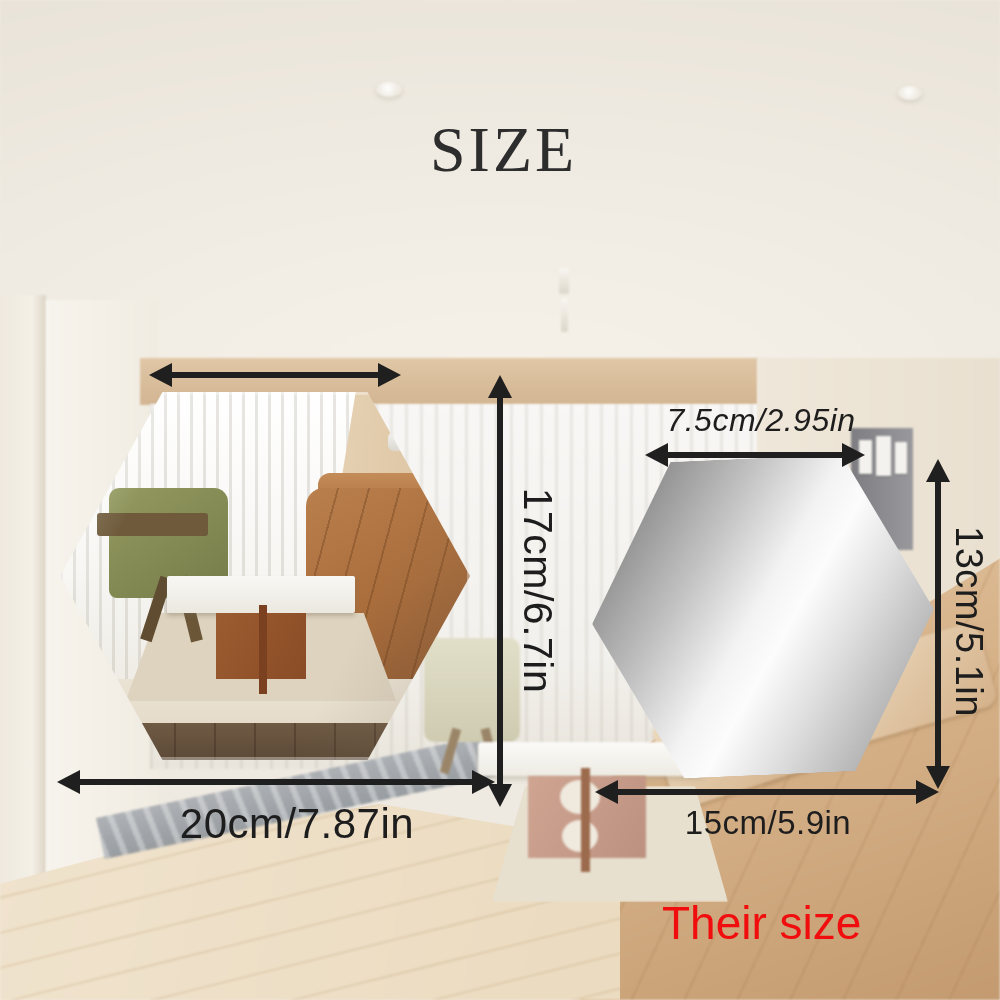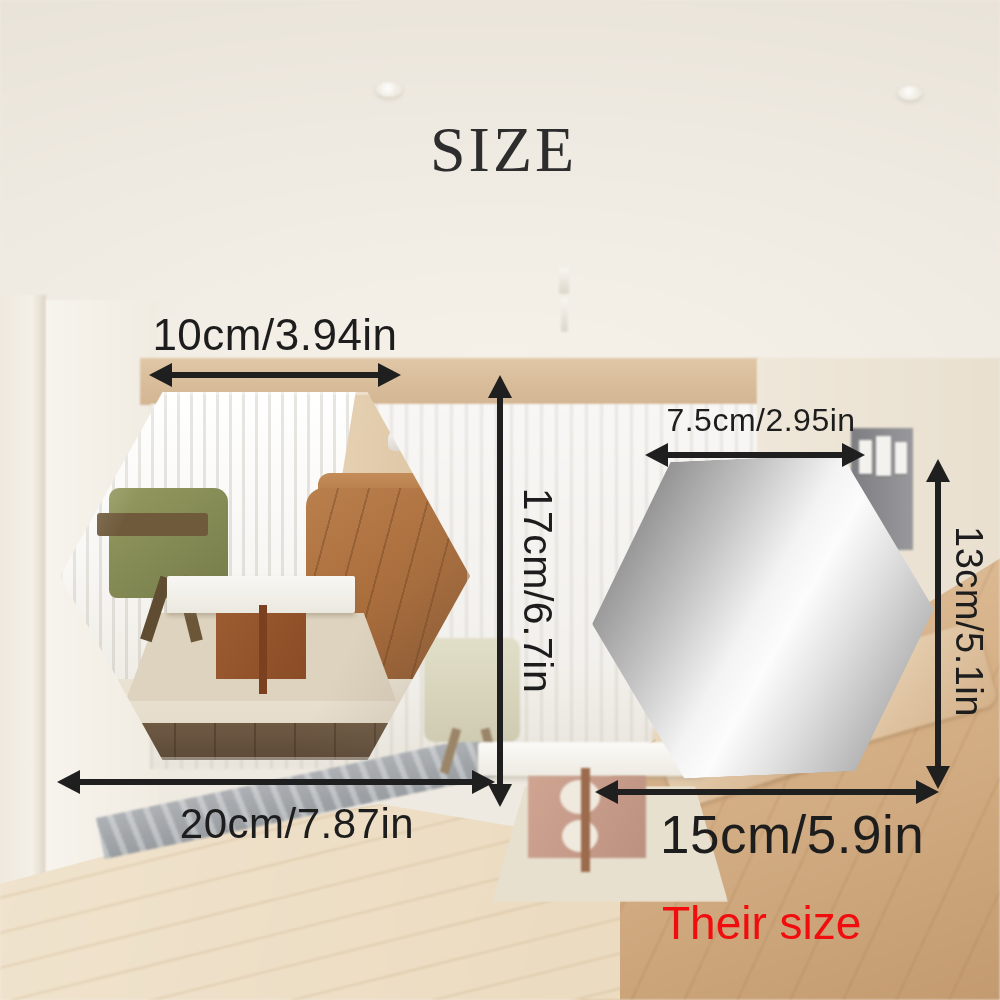--- a/index.html
+++ b/index.html
@@ -170,36 +170,35 @@
     <div class="layer mir-chair-arm"></div>
     <div class="layer mir-chair-leg1"></div>
     <div class="layer mir-chair-leg2"></div>
     <div class="layer mir-table"></div>
     <div class="layer mir-base"></div>
     <div class="layer mir-base-bar"></div>
     <div class="layer mir-floor-dark"></div>
     <div class="layer mir-sheen"></div>
   </div>
 
-  <div class="abs dim" style="left:140px; top:310px; width:270px; font-size:44px;">10cm/3.94in</div>
   <div class="abs arrow-h" style="left:170px; top:372px; width:210px;"></div>
 
   <div class="abs arrow-v" style="left:497px; top:396px; height:390px;"></div>
   <div class="abs dim v-label" style="left:387px; top:567px; width:300px; font-size:41px;">17cm/6.7in</div>
 
   <div class="abs arrow-h" style="left:78px; top:779px; width:396px;"></div>
   <div class="abs dim" style="left:150px; top:800px; width:294px; font-size:42px;">20cm/7.87in</div>
 
 
   <div class="abs hex hex-their"></div>
 
-  <div class="abs dim" style="left:655px; top:402px; width:212px; font-size:32px;">7.5cm/2.95in</div>
+  <div class="abs dim" style="left:655px; top:402px; width:212px; font-size:32px;font-style:italic;">7.5cm/2.95in</div>
   <div class="abs arrow-h" style="left:666px; top:452px; width:178px;"></div>
 
   <div class="abs arrow-v" style="left:935px; top:480px; height:288px;"></div>
   <div class="abs dim v-label" style="left:818px; top:600px; width:300px; font-size:38px;">13cm/5.1in</div>
 
   <div class="abs arrow-h" style="left:616px; top:789px; width:302px;"></div>
-  <div class="abs dim" style="left:660px; top:804px; width:216px; font-size:53px;">15cm/5.9in</div>
+  <div class="abs dim" style="left:660px; top:804px; width:216px; font-size:33px;">15cm/5.9in</div>
 
   <div class="abs caption" style="left:662px; top:896px; color:var(--c-their);">Their size</div>
 
 </div>
 
 </body></html>

